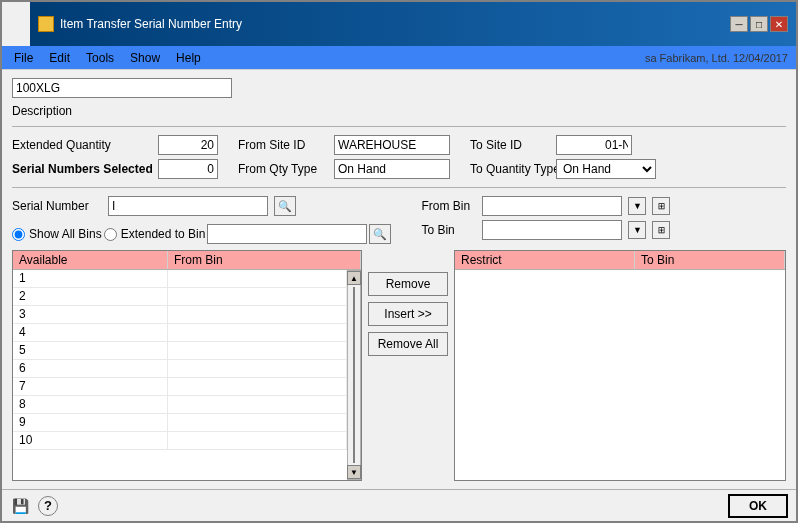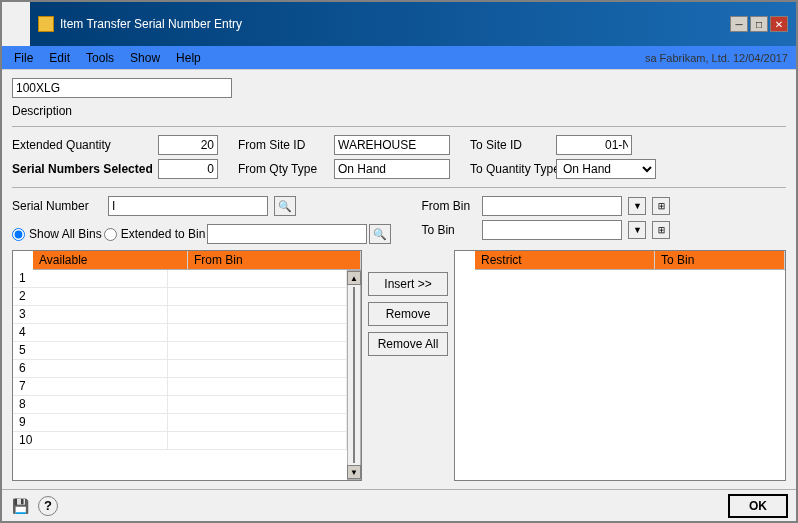--- a/index.html
+++ b/index.html
@@ -147,23 +147,22 @@
       flex: 1;
     }
     .list-panel {
       display: flex;
       flex-direction: column;
       background: white;
       border: 1px solid #7f7f7f;
     }
     .list-header {
       display: flex;
-      background: #f97316;
+      background: #fca5a5;
       border-bottom: 1px solid #b0b0b0;
-      margin-left: 20px;
     }
     .list-header-cell {
       padding: 2px 6px;
       font-size: 12px;
       border-right: 1px solid #d0d0d0;
       white-space: nowrap;
     }
     .list-body {
       flex: 1;
       overflow-y: auto;
@@ -467,22 +466,22 @@
           </div>
           <div class="scrollbar-placeholder">
             <div class="scroll-arrow">▲</div>
             <div class="scroll-thumb"></div>
             <div class="scroll-arrow">▼</div>
           </div>
         </div>
       </div>
 
       <div class="buttons-col">
+        <button class="action-btn">Remove</button>
         <button class="action-btn">Insert &gt;&gt;</button>
-        <button class="action-btn">Remove</button>
         <button class="action-btn">Remove All</button>
       </div>
 
       <div class="list-panel selected-panel">
         <div class="list-header">
           <div class="list-header-cell" style="width:180px;">Restrict</div>
           <div class="list-header-cell" style="flex:1;">To Bin</div>
         </div>
         <div class="list-body">
         </div>

